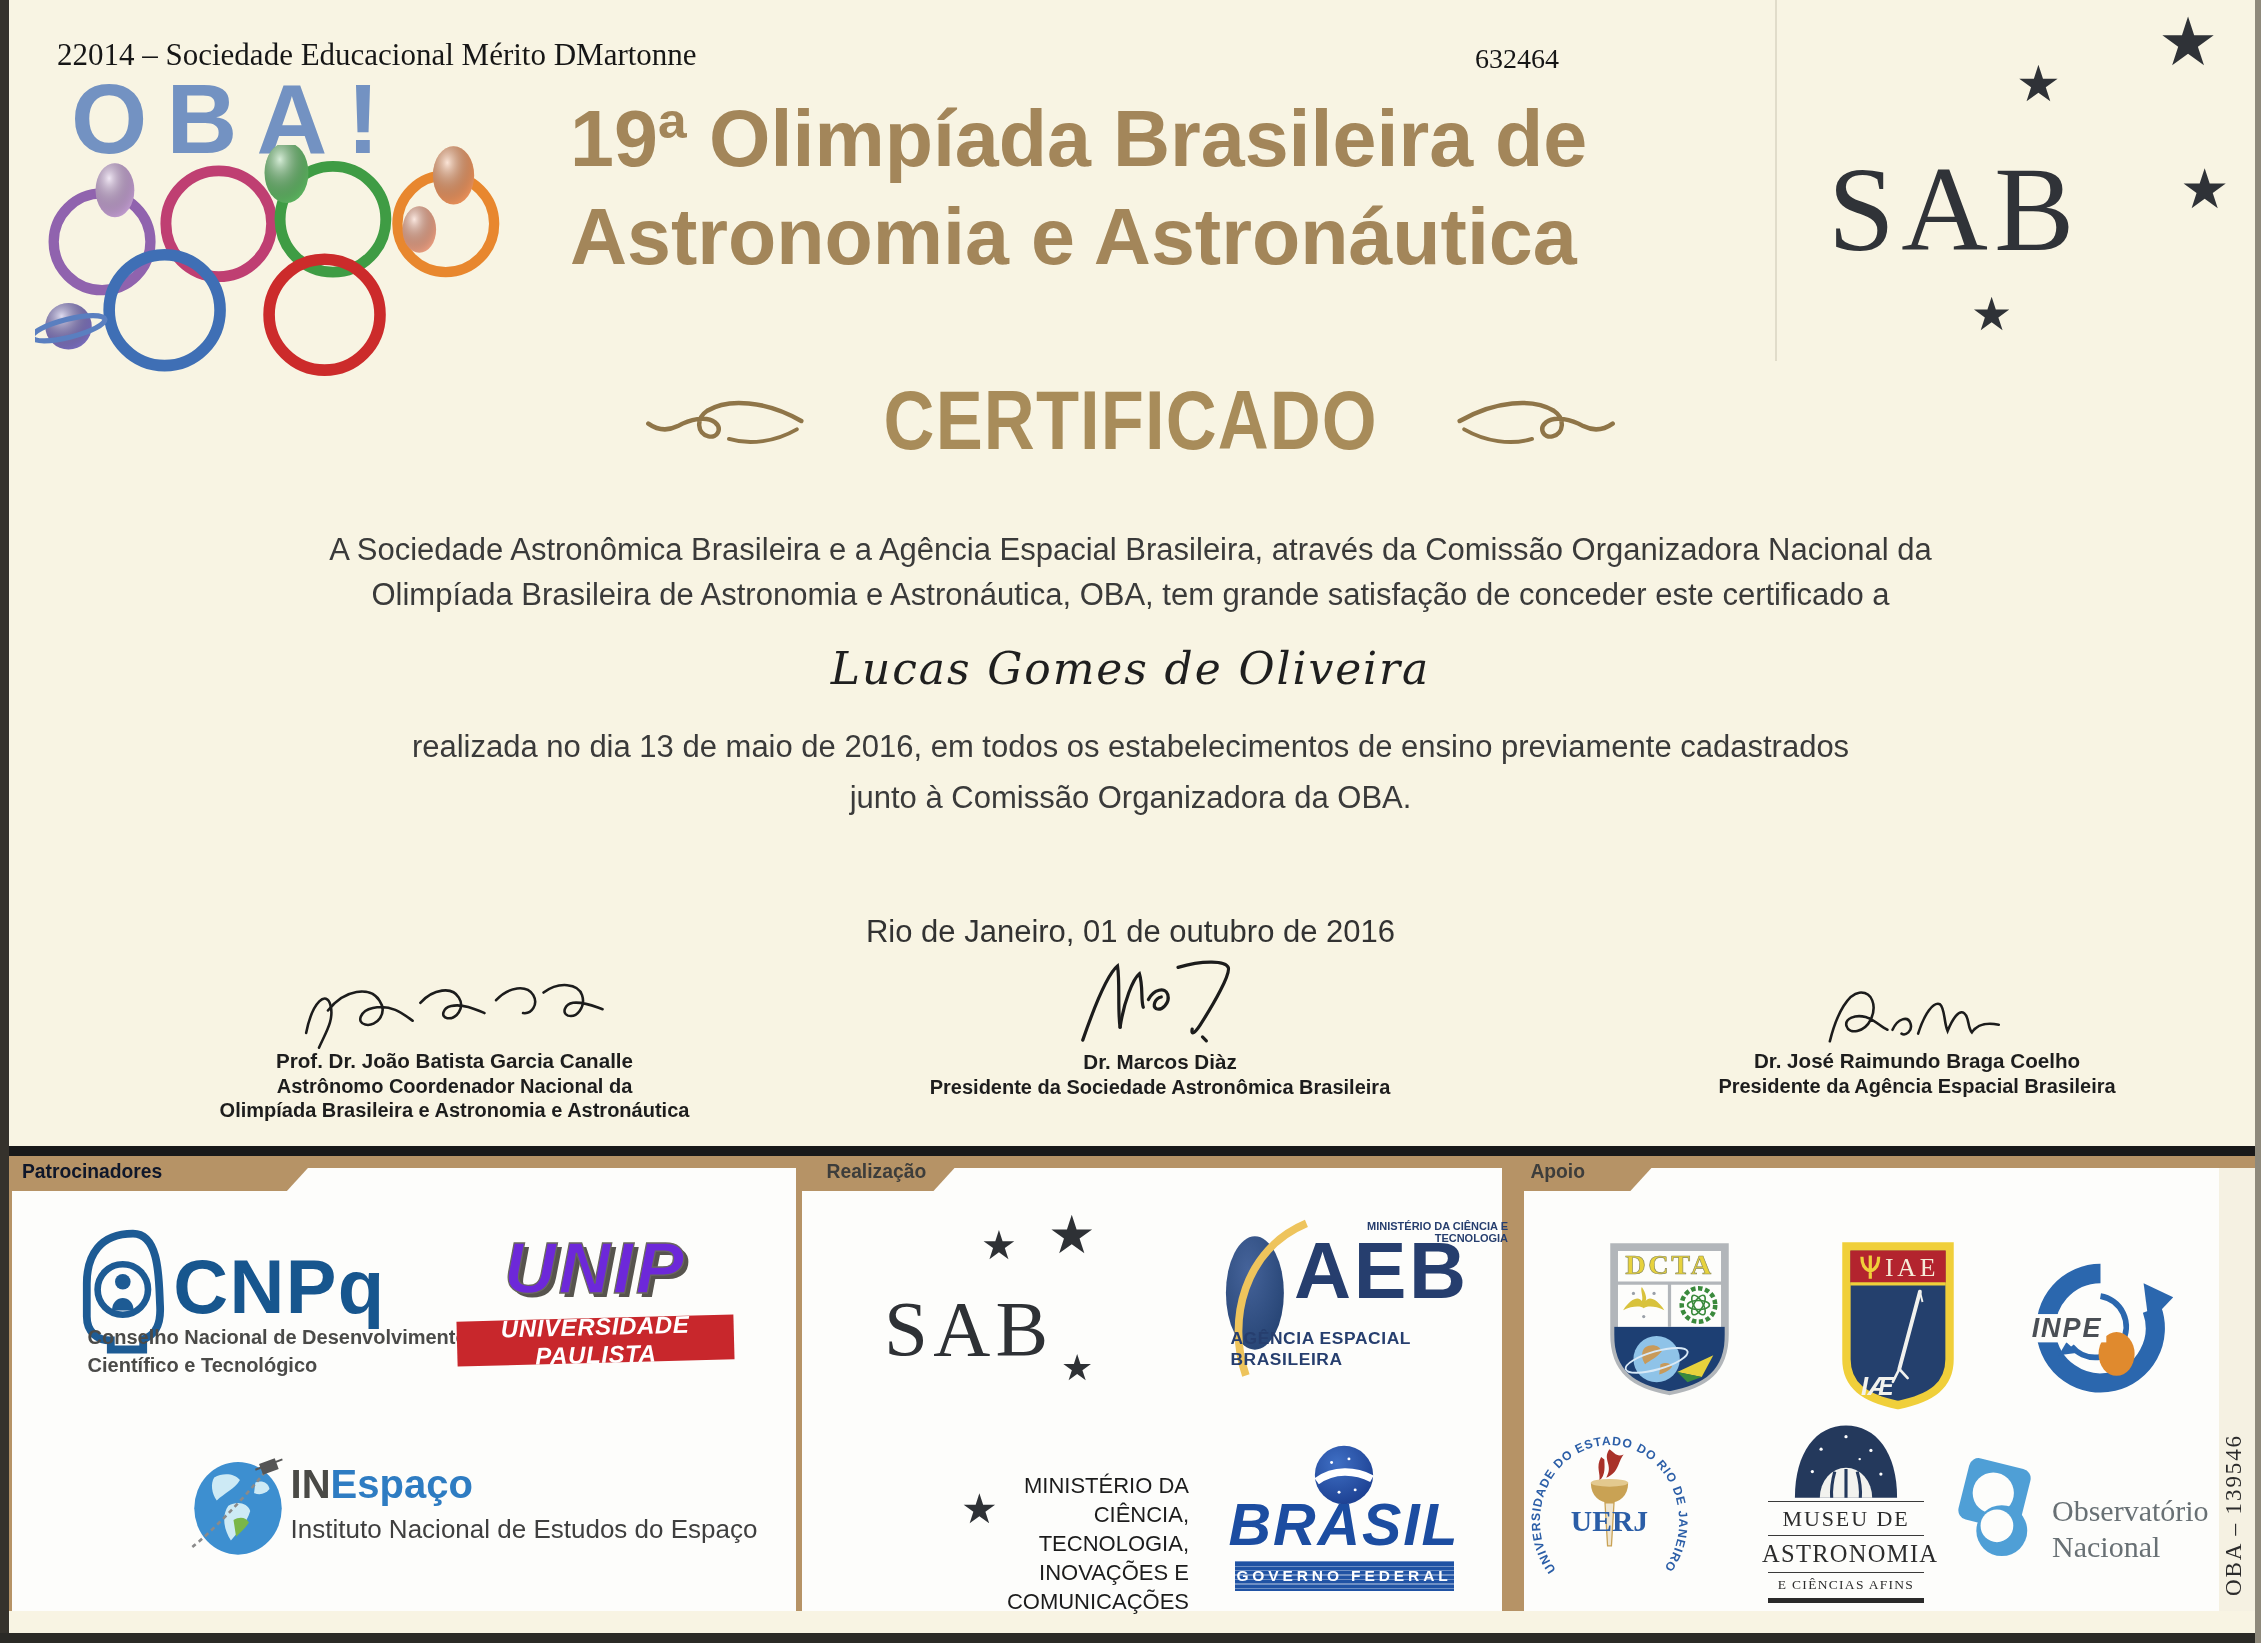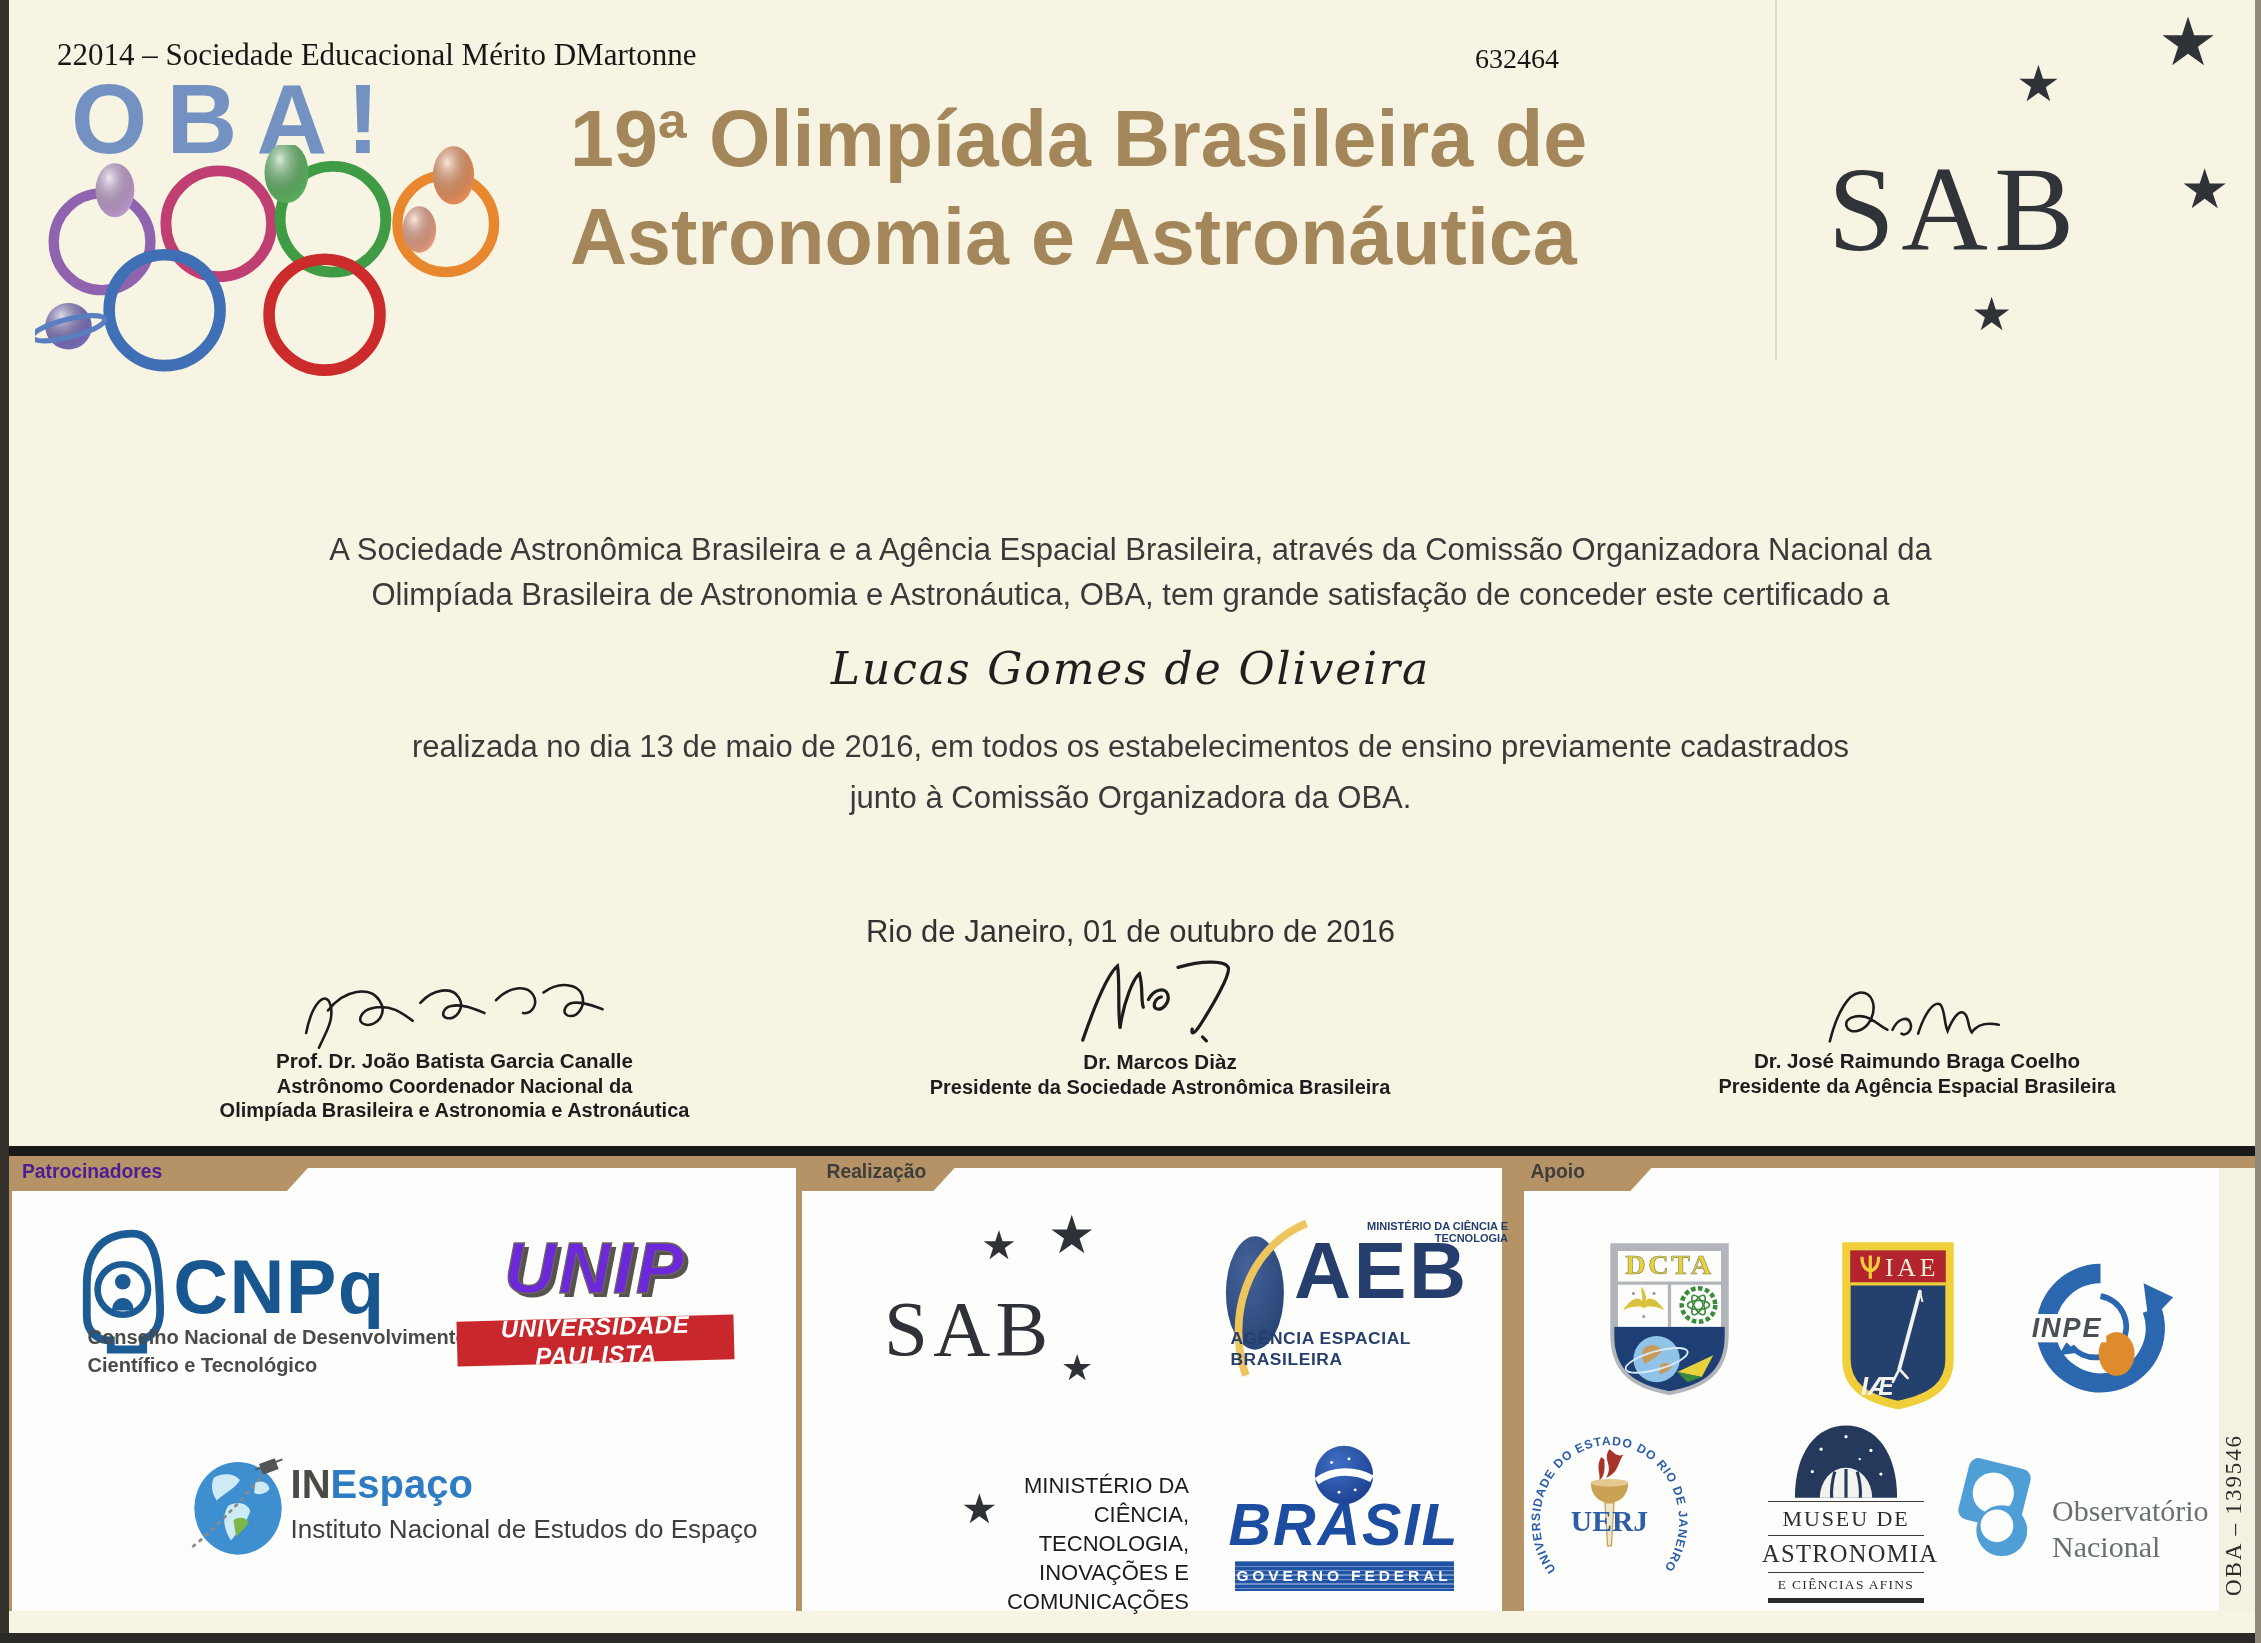--- a/index.html
+++ b/index.html
@@ -49,21 +49,21 @@
   
   .foot-line{left:0;top:1146px;width:2261px;height:10.3px;background:#191919;}
   .foot{left:0;top:1156px;width:2261px;height:455px;background:#b69366;}
   .panel{position:absolute;top:11.6px;height:443px;background:#fdfdfb;}
   .p1{left:11.6px;width:740px;padding-left:44px;}
   .p2{left:802px;width:700px;}
   .p3{left:1524px;width:695px;}
   .tab{position:absolute;top:0;height:35px;background:#b69366;z-index:3;
        clip-path:polygon(0 0,100% 0,calc(100% - 32px) 100%,0 100%);
        font-size:19.3px;font-weight:bold;line-height:32px;white-space:nowrap;}
-  .tab1{left:11.6px;width:297px;padding-left:10.3px;color:#4c1d95;}
+  .tab1{left:11.6px;width:297px;padding-left:10.3px;color:#0f172a;}
   .tab2{left:802px;width:139px;padding-left:24.5px;color:#3d3d3b;}
   .tab3{left:1524px;width:132px;padding-left:6.4px;color:#3d3d3b;}
   .foot-rightmargin{position:absolute;left:2219px;top:11.6px;width:43px;height:443px;background:#f5f1e2;}
   .side-code{left:2221px;top:1434px;writing-mode:vertical-rl;transform:rotate(180deg);
              font-family:"Liberation Serif",serif;font-size:23px;color:#2b2b2b;letter-spacing:1.9px;}
 
   
   .cnpq{position:absolute;left:64px;top:57px;display:flex;align-items:flex-start;}
   .cnpq-name{font-size:76px;font-weight:bold;color:#17568e;letter-spacing:1.3px;margin:18px 0 0 7.7px;}
   .cnpq-cap{position:absolute;left:76px;top:155px;font-size:20px;font-weight:bold;color:#4a4a48;line-height:28px;}
@@ -161,20 +161,31 @@
     <div>19ª Olimpíada Brasileira de</div>
     <div>Astronomia e Astronáutica</div>
   </div>
 
   <div class="abs sab-hdr">SAB</div>
   <span class="abs star st1">★</span>
   <span class="abs star st2">★</span>
   <span class="abs star st3">★</span>
   <span class="abs star st4">★</span>
 
+  <div class="abs cert-row">
+    <svg class="flour" width="161" height="64" viewBox="0 0 250 100" style="transform:scaleX(-1);">
+      <path d="M5,50 C60,18 120,14 152,34 C170,46 168,70 150,74 C136,77 128,62 140,52 C154,41 180,48 198,58 C214,66 230,64 244,54" fill="none" stroke="#8f7548" stroke-width="7" stroke-linecap="round"></path>
+      <path d="M12,63 C45,82 85,88 118,78" fill="none" stroke="#8f7548" stroke-width="6" stroke-linecap="round"></path>
+    </svg>
+    <div class="certificado">CERTIFICADO</div>
+    <svg class="flour" width="161" height="64" viewBox="0 0 250 100">
+      <path d="M5,50 C60,18 120,14 152,34 C170,46 168,70 150,74 C136,77 128,62 140,52 C154,41 180,48 198,58 C214,66 230,64 244,54" fill="none" stroke="#8f7548" stroke-width="7" stroke-linecap="round"></path>
+      <path d="M12,63 C45,82 85,88 118,78" fill="none" stroke="#8f7548" stroke-width="6" stroke-linecap="round"></path>
+    </svg>
+  </div>
 
   <div class="abs center-line intro">
     <div>A Sociedade Astronômica Brasileira e a Agência Espacial Brasileira, através da Comissão Organizadora Nacional da</div>
     <div>Olimpíada Brasileira de Astronomia e Astronáutica, OBA, tem grande satisfação de conceder este certificado a</div>
   </div>
 
   <div class="abs center-line name">Lucas Gomes de Oliveira</div>
 
   <div class="abs center-line bodytx">
     <div>realizada no dia 13 de maio de 2016, em todos os estabelecimentos de ensino previamente cadastrados</div>

